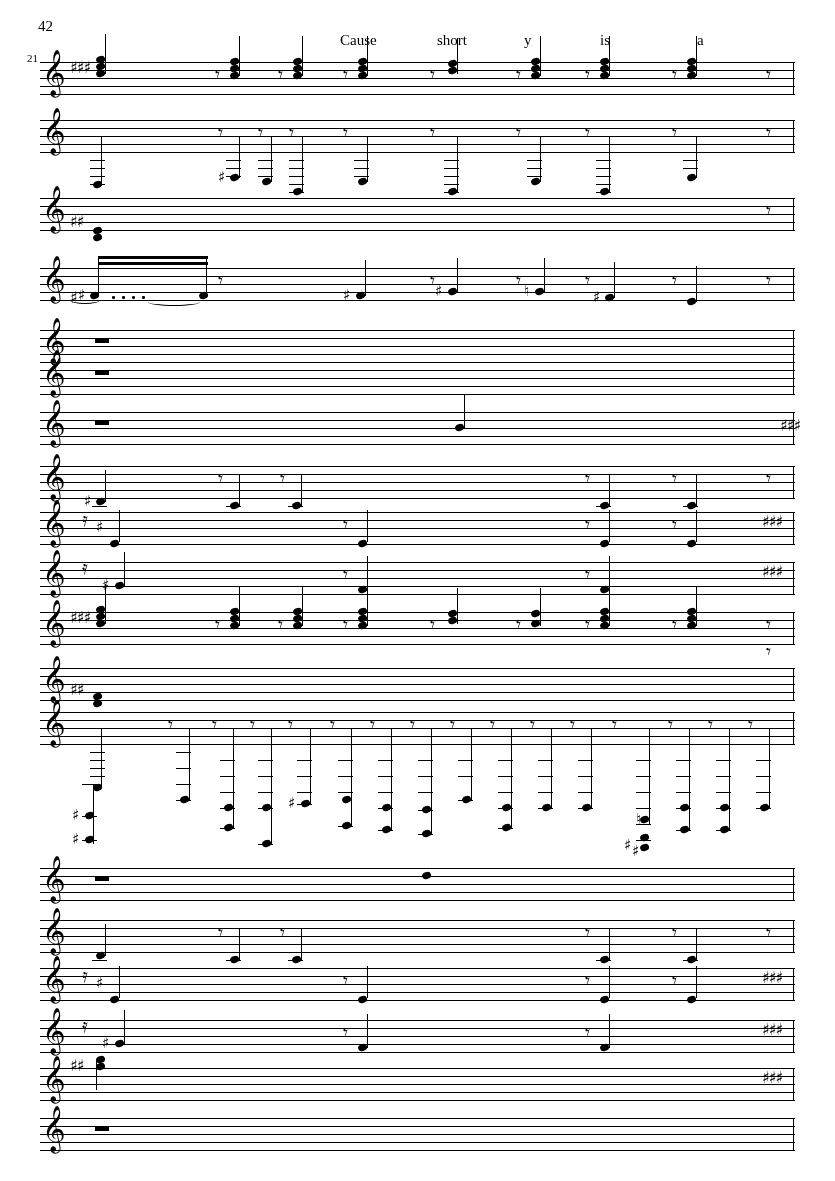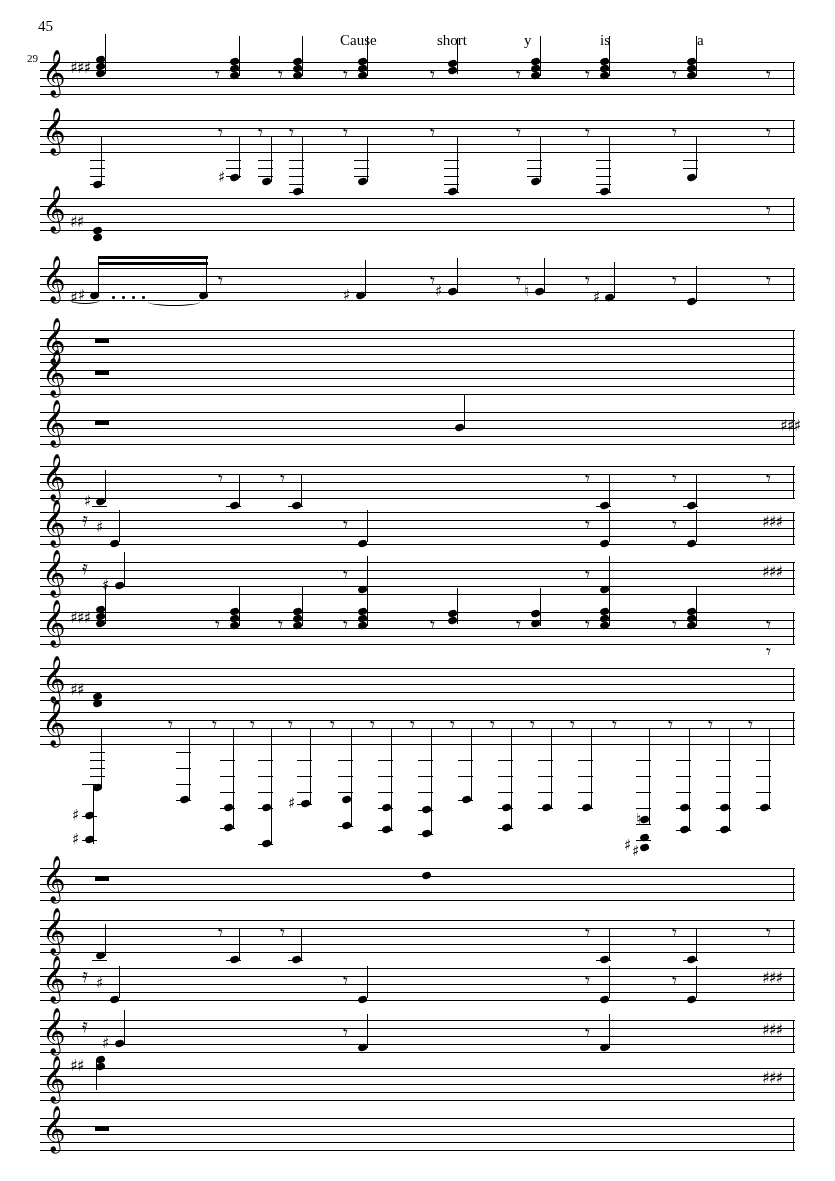--- a/index.html
+++ b/index.html
@@ -38,22 +38,22 @@
   .acc{position:absolute;font-size:15px;font-family:"DejaVu Sans",sans-serif;line-height:1;}
   .beam{position:absolute;height:3.2px;background:#000;}
   .dot{position:absolute;width:2.5px;height:2.5px;background:#000;border-radius:50%;}
   .tie{position:absolute;border-bottom:1.3px solid #000;border-radius:50%;height:7px;}
 </style>
 </head>
 <body>
 
 <div class="page">
 
-  <div class="page-num" style="left:38px;top:18px;">45</div>
-  <div class="bar-num" style="left:27px;top:52px;">29</div>
+  <div class="page-num" style="left:38px;top:18px;">42</div>
+  <div class="bar-num" style="left:27px;top:52px;">21</div>
 
   <div class="lyric" style="left:340px;top:32px;">Cause</div>
   <div class="lyric" style="left:437px;top:32px;">short</div>
   <div class="lyric" style="left:524px;top:32px;">y</div>
   <div class="lyric" style="left:600px;top:32px;">is</div>
   <div class="lyric" style="left:697px;top:32px;">a</div>
 
   <div class="staff" style="top:62px;">
     <div class="ln"></div>
       <div class="ln"></div>

